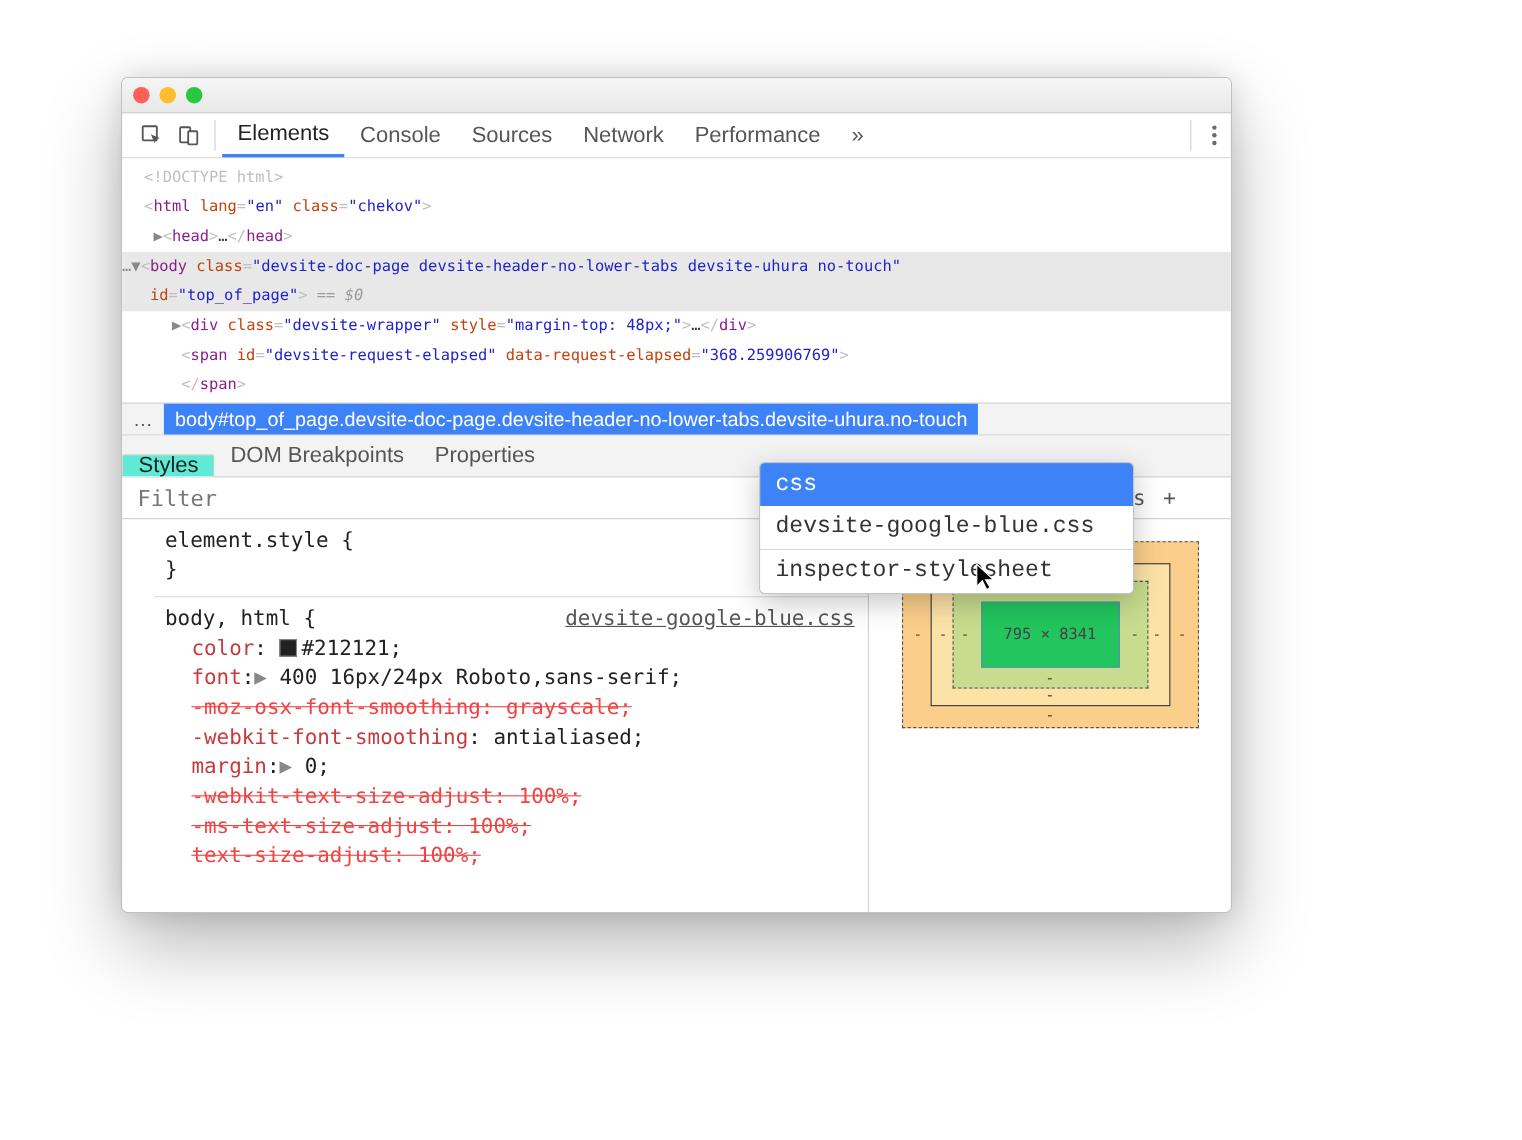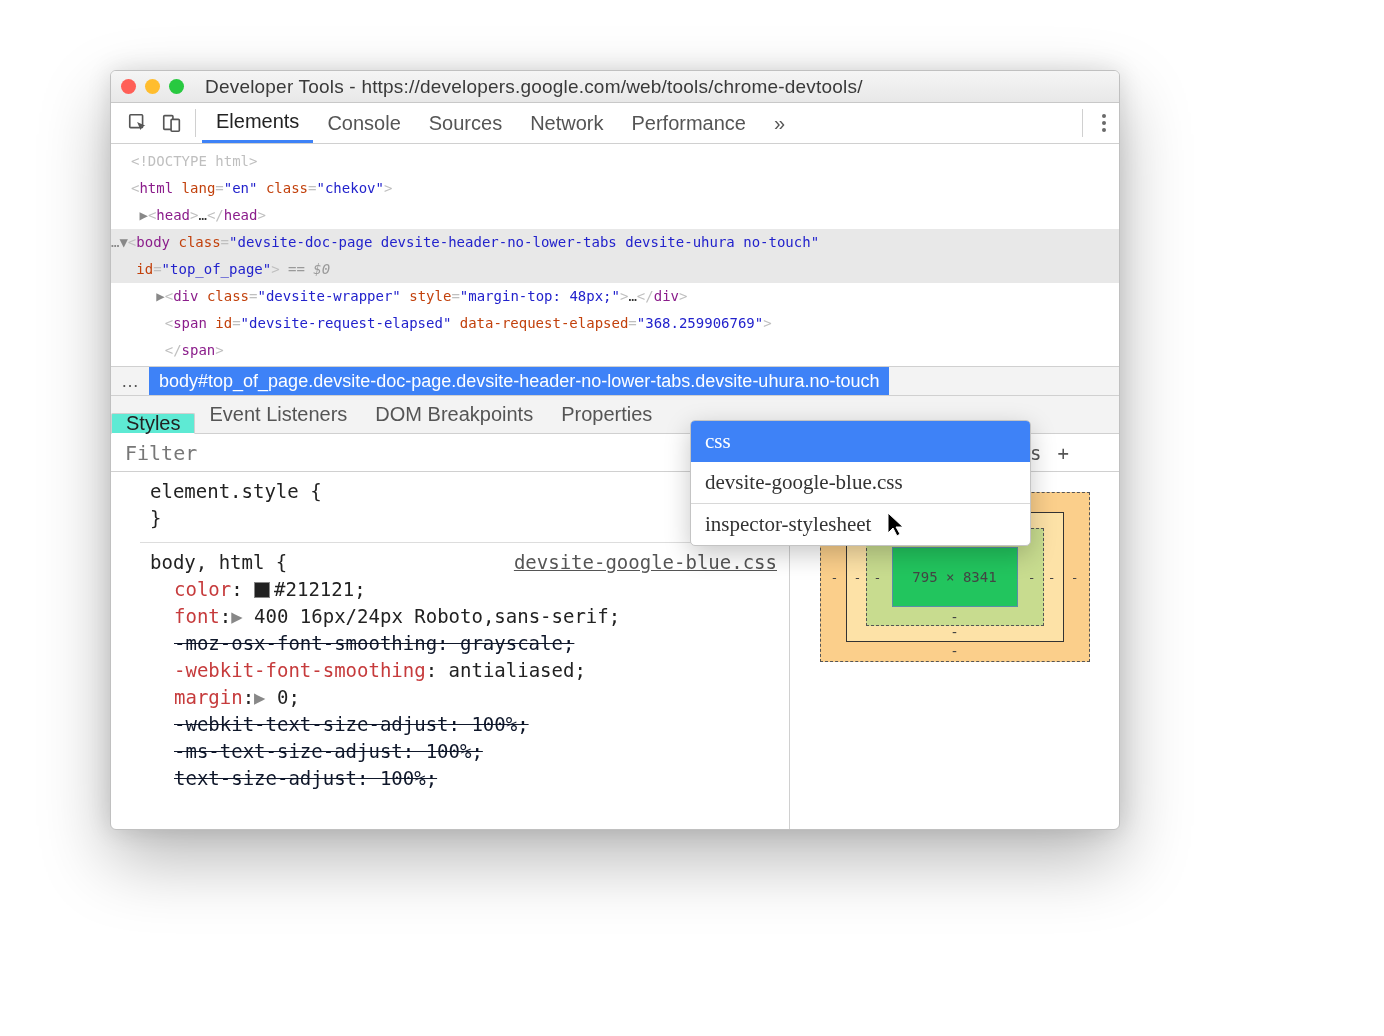--- a/index.html
+++ b/index.html
@@ -66,21 +66,21 @@
   .subtabs .stab.active { background:#5eead4; border:1px solid #d0d0d0; border-bottom:1px solid #fff; margin-bottom:-1px; margin-top:17px; color:#222; border-radius:2px 2px 0 0;}
   .filterbar { height:38px; border-bottom:1px solid #d0d0d0; display:flex; align-items:center; font-size:20px; font-family: Menlo, Consolas, monospace;}
   .filterbar .filter { flex:1; padding-left:14px; color:#777;}
   .filterbar .btns { display:flex; gap:16px; padding-right:50px; color:#555; font-family:Menlo,Consolas,monospace; font-size:19px;}
   .styles-body { flex:1; display:flex; overflow:hidden;}
   .rules { flex:1; font-family:Menlo,Consolas,monospace; font-size:19px; line-height:27px; padding:6px 0 0 10px; overflow:hidden; color:#222;margin-left:29px;}
   .rules .rule{ padding-bottom:6px;}
   .rules .src { float:right; padding-right:12px; color:#555; text-decoration:underline; font-family:Menlo,Consolas,monospace;}
   .rules .prop { padding-left:24px;}
   .rules .pname{color:#c63b3c;}
-  .rules .strike{text-decoration:line-through;color:#0f172a;}
+  .rules .strike{text-decoration:line-through;color:#ef4444;}
   .rules .sw{display:inline-block;width:16px;height:16px;background:#212121;border:1px solid #888;vertical-align:-2px;margin-right:4px;}
   .rules .tri{color:#888;}
   .rules hr{border:none;border-top:1px solid #ddd;margin:4px -10px 6px -10px;}
   .right-pane { width:330px; border-left:1px solid #d0d0d0; display:flex; align-items:flex-start; justify-content:center; padding-top:20px;}
   .boxmodel { position:relative; width:270px; height:170px;}
   .bm-layer{position:absolute; display:flex; align-items:center; justify-content:center; font-family:Menlo,Consolas,monospace; font-size:14px; color:#444;}
   .bm-margin{left:0;top:0;right:0;bottom:0;border:1px dashed #555;background:#fbcf8b;}
   .bm-border{left:26px;top:20px;right:26px;bottom:20px;border:1px solid #333;background:#fde2a7;}
   .bm-padding{left:46px;top:36px;right:46px;bottom:36px;border:1px dashed #555;background:#c8dc8f;}
   .bm-content{left:72px;top:55px;right:72px;bottom:55px;border:1px solid #5b8ea8;background:#22c55e;}
@@ -89,21 +89,21 @@
   .bm-side{position:absolute;font-size:13px;color:#444;}
   
   .dropdown {
     position:absolute;
     left: 690px; top: 420px;
     width: 341px;
     background:#fff;
     border:1px solid #c4c4c4;
     border-radius:5px;
     box-shadow: 0 8px 26px rgba(0,0,0,0.22);
-    font-family:Liberation Serif, serif;
+    font-family:Liberation Mono, monospace;
     font-size:21px;
     overflow:hidden;
   }
   .dropdown .ditem{ padding:8px 14px; color:#333;}
   .dropdown .ditem.active{ background:#3e82f7; color:#fff;}
   .dropdown hr{border:none;border-top:1px solid #d8d8d8;}
   .cursor-ptr {
     position:absolute; left:886px; top:511px; width:20px; height:26px;
   }
   .cursor-ptr svg{width:100%;height:100%;}
@@ -111,21 +111,20 @@
 </style>
 </head>
 <body>
 
 <div class="window">
 
   <div class="titlebar">
     <span class="dot red"></span>
     <span class="dot yellow"></span>
     <span class="dot green"></span>
-    <span class="title">Developer Tools - https://developers.google.com/web/tools/chrome-devtools/</span>
   </div>
 
   <div class="tabbar">
     <div class="ic">
       <svg width="22" height="22" viewBox="0 0 24 24" fill="none" stroke="#555" stroke-width="1.8">
           <rect x="3" y="3" width="14" height="14" rx="1"></rect>
           <path d="M11 11 L20 15 L16 16 L15 20 Z" fill="#555" stroke="none"></path>
         </svg>
     </div>
     <div class="ic">
@@ -164,21 +163,20 @@
     <div class="row" style="color:#c63b3c">  ▶&lt;ul class="kd-menulist devsite-hidden" style="left: 24px; right: auto; top:</div>
   </div>
 
   <div class="breadcrumb-row">
     <div class="ell">…</div>
     <div class="crumb">body#top_of_page.devsite-doc-page.devsite-header-no-lower-tabs.devsite-uhura.no-touch</div>
   </div>
 
   <div class="subtabs">
     <div class="stab active">Styles</div>
-    <div class="stab">Event Listeners</div>
     <div class="stab">DOM Breakpoints</div>
     <div class="stab">Properties</div>
   </div>
 
   <div class="filterbar">
     <div class="filter">Filter</div>
     <div class="btns">
       <span>:hov</span>
       <span>.cls</span>
       <span>+</span>

